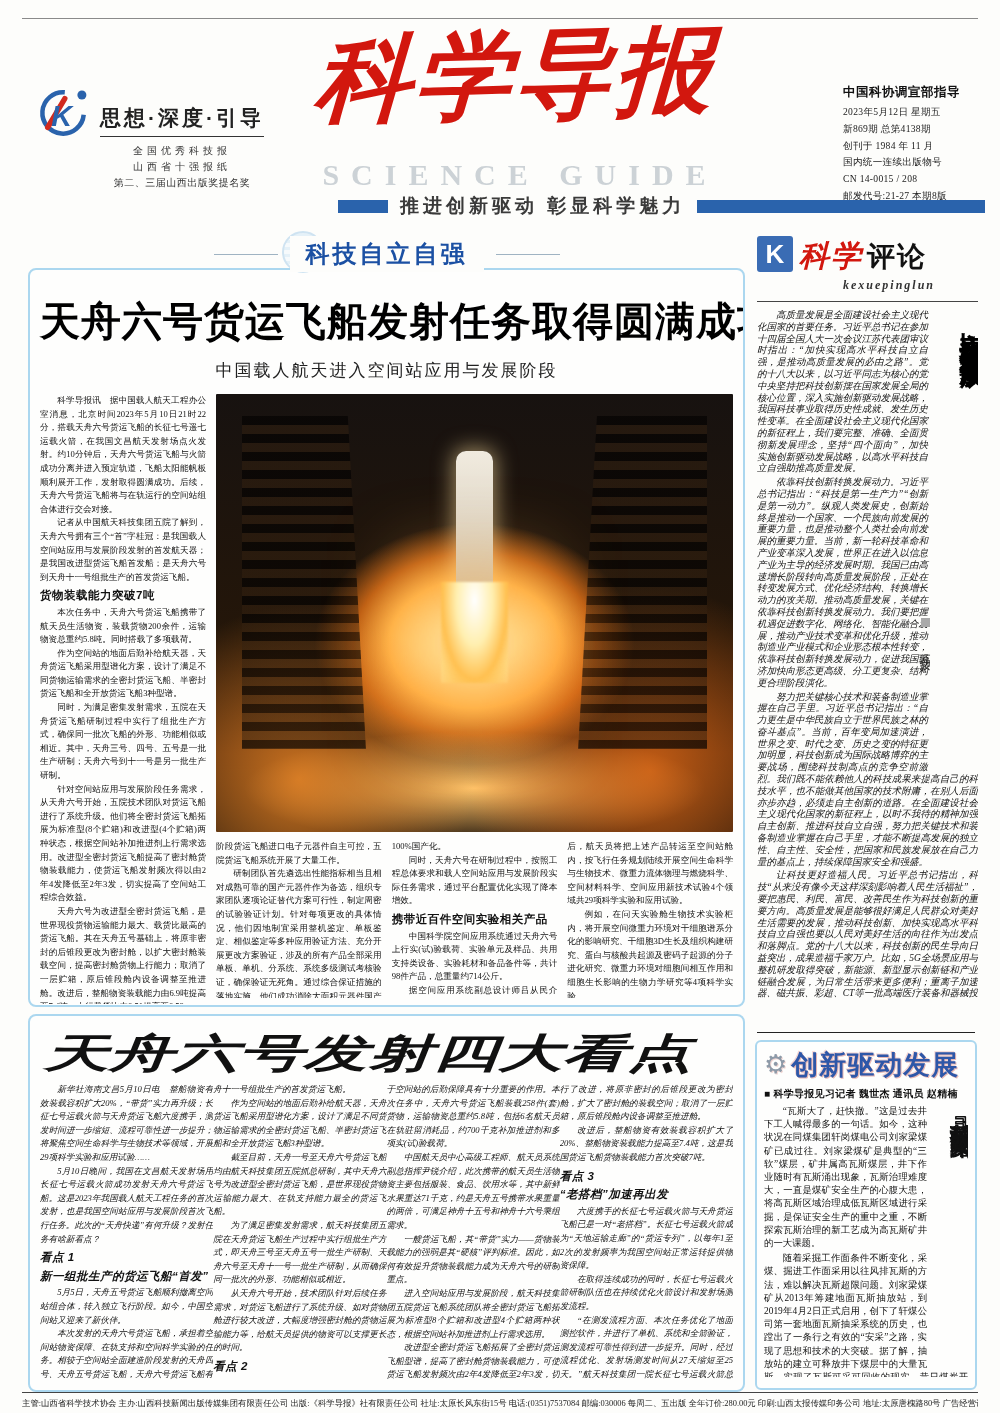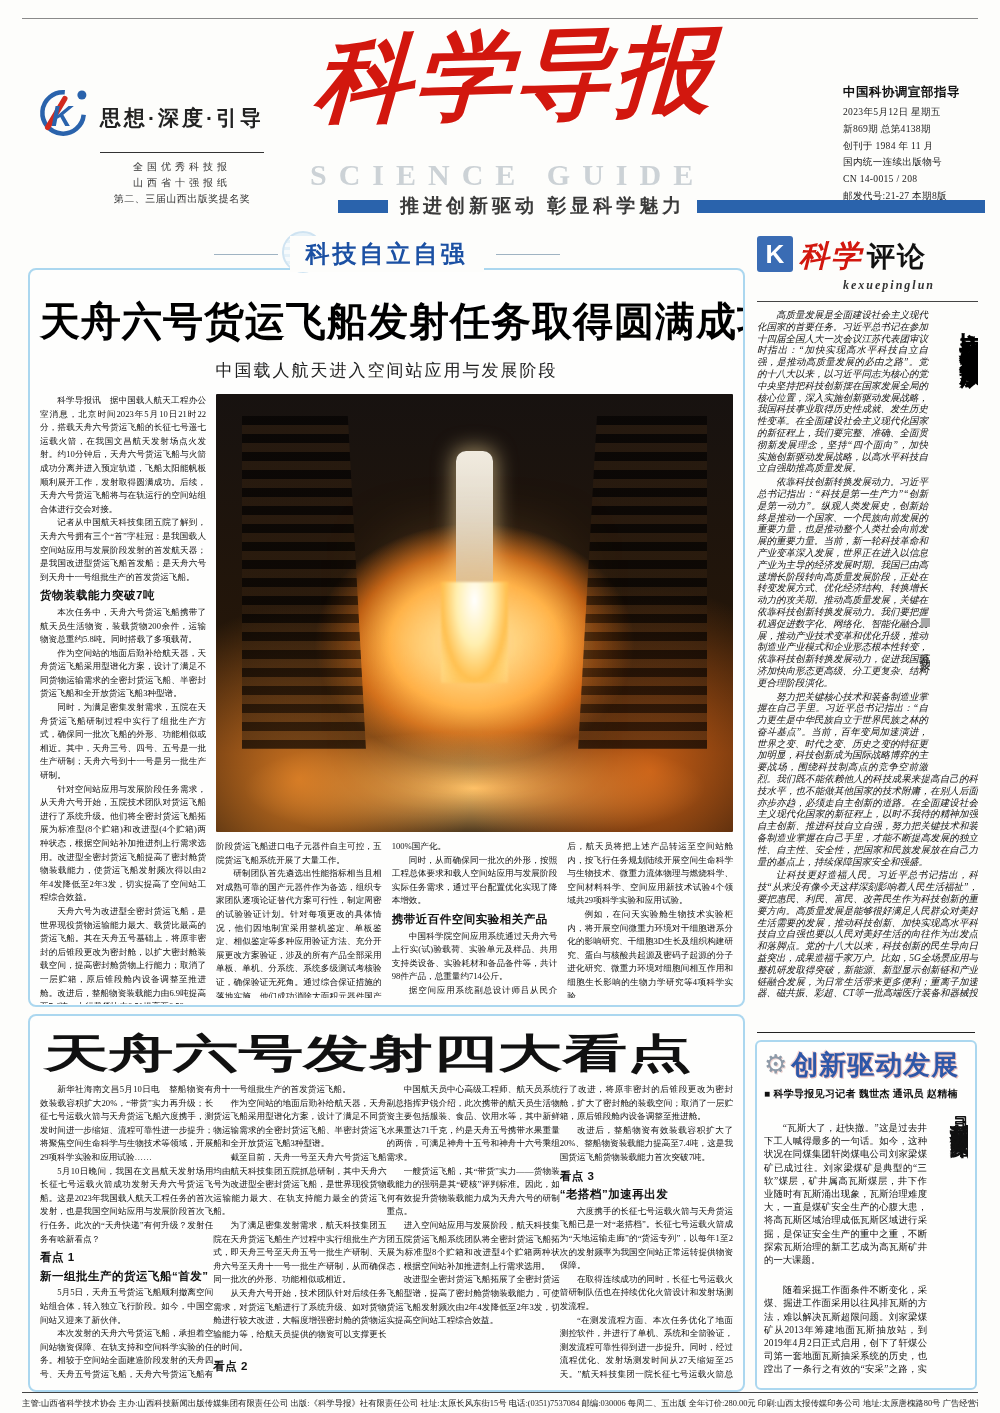--- a/index.html
+++ b/index.html
@@ -5,28 +5,28 @@
   * { margin:0; padding:0; box-sizing:border-box; }
   body { background:#e8e8e8; }
   .page { position:relative; width:1000px; height:1413px; margin:0 auto; background:#fdfdfb;
           font-family:"Liberation Serif","DejaVu Serif",serif; color:#111; overflow:hidden; }
   .hairline-top { position:absolute; left:22px; right:22px; top:18px; border-top:1px solid #8a8a8a; }
 
   
   .mast-left { position:absolute; left:36px; top:86px; width:320px; display:flex; gap:10px; }
   .mast-left-text { padding-top:18px; }
   .slogan { font-size:21px; font-weight:bold; letter-spacing:3px; color:#222;
-            border-bottom:1.5px solid #333; padding-bottom:20px; margin-bottom:6px;
+            border-bottom:1.5px solid #333; padding-bottom:4px; margin-bottom:6px;
             font-family:"Liberation Sans",sans-serif; }
   .honor { font-size:10px; text-align:center; letter-spacing:4px; color:#333; line-height:1.6; }
   .honor.last { letter-spacing:0.5px; }
   .mast-title { position:absolute; left:255px; top:16px; width:520px; text-align:center;
                 font-size:96px; font-weight:bold; color:#d2170e; line-height:1.25;
                 transform:skewX(-4deg) rotate(-1.5deg); letter-spacing:4px; font-style:italic; }
-  .mast-en { position:absolute; left:310px; top:158px; width:420px; text-align:left;
+  .mast-en { position:absolute; left:310px; top:158px; width:420px; text-align:center;
              font-size:30px; letter-spacing:12px; color:#ccd2d6; font-weight:bold; }
   .mast-right { position:absolute; left:843px; top:84px; width:136px; }
   .mast-right .guid { font-size:12.5px; font-weight:bold; margin-bottom:3px; letter-spacing:0.5px; }
   .mast-right .pl { font-size:9.6px; line-height:1.75; color:#222; letter-spacing:0.3px; }
   .mast-banner { position:absolute; left:338px; top:196px; width:647px; height:20px;
                  display:flex; align-items:center; gap:12px; }
   .mast-banner .bar { height:13px; background:#2a63ac; }
   .mast-banner .bar.l { width:50px; }
   .mast-banner .bar.r { flex:1; }
   .mast-banner .txt { font-size:19px; font-weight:bold; letter-spacing:4px; color:#3a3a3a;
@@ -94,40 +94,40 @@
   .vert { writing-mode:vertical-rl; text-orientation:upright; }
   .review-vert { float:right; width:42px; height:462px; margin-left:8px; font-size:27px;
                  font-weight:900; font-style:normal; letter-spacing:2px; color:#000;
                  font-family:"Liberation Sans",sans-serif; }
   .review-author { position:absolute; right:48px; top:308px; height:90px; font-size:11px;
                    font-style:normal; color:#222; letter-spacing:2px; }
   .review-author .sq { display:inline-block; width:9px; height:9px; background:#a9a9a9; margin-bottom:5px; }
 
   
   .four-box { position:absolute; left:28px; top:1014px; width:717px; height:378px;
-              border:2px solid #abd7ef; border-radius:8px; padding:8px 10px 4px; overflow:hidden; background:#fefefd; }
+              border:2px solid #abd7ef; border-radius:8px; padding:8px 10px 4px; overflow:hidden; background:#fefefd;font-style:italic; }
   .four-headline { font-size:40px; font-weight:900; white-space:nowrap; transform:scale(1.62,1);
                    transform-origin:left center; font-family:"Liberation Sans",sans-serif; margin:2px 0 2px 4px; }
   .four-body { display:flex; height:296px; overflow:hidden; }
   .four-body .col { flex:1; }
 
   
   .dark-rule { position:absolute; left:757px; top:1032px; width:218px; border-top:1.5px solid #222; }
   .innov-box { position:absolute; left:755px; top:1040px; width:222px; height:350px;
                border:2px solid #abd7ef; border-radius:6px; padding:5px 7px; overflow:hidden; background:#fefefd; }
   .innov-head { display:flex; align-items:center; gap:4px; justify-content:flex-start; }
   .gear { font-size:26px; color:#8d9aa8; line-height:1; text-shadow:1px 1px 0 #c0392b33; }
   .innov-title { font-size:27px; font-weight:900; color:#2e57a8; letter-spacing:1px;
                  font-family:"Liberation Sans",sans-serif;
                  text-shadow:1px 1px 0 #e8b8b4, -1px -1px 0 #f3d4d2; }
   .innov-byline { font-size:10px; font-weight:bold; margin:4px 0 4px;
                   font-family:"Liberation Sans",sans-serif; letter-spacing:0.3px; }
   .innov-body { position:relative; font-size:9.4px; line-height:13.2px; text-align:justify;
                 height:272px; overflow:hidden; }
-  .innov-body p { text-indent:2em; margin:17px 0 2px; }
+  .innov-body p { text-indent:2em; margin:0 0 2px; }
   .innov-vert { float:right; width:34px; height:262px; margin-left:7px; font-size:23px;
                 font-weight:900; letter-spacing:1px; font-family:"Liberation Sans",sans-serif; }
 
   
   .footer { position:absolute; left:22px; right:22px; top:1392px; border-top:1.2px solid #444;
             padding-top:5px; font-size:8.4px; color:#222; white-space:nowrap; overflow:hidden; }
 </style>
 </head>
 <body>
 
@@ -198,21 +198,21 @@
           <div class="rocket"></div>
           <div class="flame"></div>
         </div>
         <div class="below-photo">
           <div class="col">
               <p class="c">阶段货运飞船进口电子元器件自主可控，五院货运飞船系统开展了大量工作。</p>
               <p class="p">研制团队首先遴选出性能指标相当且相对成熟可靠的国产元器件作为备选，组织专家团队逐项论证替代方案可行性，制定周密的试验验证计划。针对每项更改的具体情况，他们因地制宜采用整机鉴定、单板鉴定、相似鉴定等多种应用验证方法、充分开展更改方案验证，涉及的所有产品全部采用单板、单机、分系统、系统多级测试考核验证，确保验证无死角。通过综合保证措施的落地实施，他们成功消除大面积元器件国产化带来的技术风险，实现了关键元器件</p>
             </div>
           <div class="col">
               <p class="c">100%国产化。</p>
-              <p class="p">同时，从而确保同一批次的外形，按照工程总体要求和载人空间站应用与发展阶段实际任务需求，通过平台配置优化实现了降本增效。</p>
+              <p class="p">同时，天舟六号在研制过程中，按照工程总体要求和载人空间站应用与发展阶段实际任务需求，通过平台配置优化实现了降本增效。</p>
               <h4 class="h">携带近百件空间实验相关产品</h4>
               <p class="p">中国科学院空间应用系统通过天舟六号上行实(试)验载荷、实验单元及样品、共用支持类设备、实验耗材和备品备件等，共计98件产品，总重量约714公斤。</p>
               <p class="p">据空间应用系统副总设计师吕从民介绍，天舟六号与空间站完成交会对接</p>
             </div>
           <div class="col">
               <p class="c">后，航天员将把上述产品转运至空间站舱内，按飞行任务规划陆续开展空间生命科学与生物技术、微重力流体物理与燃烧科学、空间材料科学、空间应用新技术试验4个领域共29项科学实验和应用试验。</p>
               <p class="p">例如，在问天实验舱生物技术实验柜内，将开展空间微重力环境对干细胞谱系分化的影响研究、干细胞3D生长及组织构建研究、蛋白与核酸共起源及密码子起源的分子进化研究、微重力环境对细胞间相互作用和细胞生长影响的生物力学研究等4项科学实验。</p>
             </div>
         </div>
       </div>
@@ -256,20 +256,21 @@
         </div>
       <div class="col">
           <p class="c">舟十一号组批生产的首发货运飞船。</p>
           <p class="p">作为空间站的地面后勤补给航天器，天舟货运飞船采用型谱化方案，设计了满足不同货物运输需求的全密封货运飞船、半密封货运飞船和全开放货运飞船3种型谱。</p>
           <p class="p">截至目前，天舟一号至天舟六号货运飞船均由航天科技集团五院抓总研制，其中天舟六号为改进型全密封货运飞船，是世界现役货物运输能力最大、在轨支持能力最全的货运飞船。</p>
           <p class="p">为了满足密集发射需求，航天科技集团五院在天舟货运飞船生产过程中实行组批生产方式，即天舟三号至天舟五号一批生产研制、天舟六号至天舟十一号一批生产研制，从而确保同一批次的外形、功能相似或相近。</p>
           <p class="p">从天舟六号开始，技术团队针对后续任务需求，对货运飞船进行了系统升级、如对货物舱进行较大改进，大幅度增强密封舱的货物运输能力等，给航天员提供的物资可以支撑更长的时间。</p>
           <h4 class="h">看点 2</h4>
         </div>
       <div class="col">
+          <p class="c">于空间站的后勤保障具有十分重要的作用。本次任务中，天舟六号货运飞船装载258件(套)货物，运输物资总重约5.8吨，包括6名航天员在轨驻留消耗品，约700千克补加推进剂和多项实(试)验载荷。</p>
           <p class="p">中国航天员中心高级工程师、航天员系统副总指挥尹锐介绍，此次携带的航天员生活物资主要包括服装、食品、饮用水等，其中新鲜水果重达71千克，约是天舟五号携带水果重量的两倍，可满足神舟十五号和神舟十六号乘组需求。</p>
           <p class="p">一艘货运飞船，其“带货”实力——货物装载能力的强弱是其“硬核”评判标准。因此，如何有效提升货物装载能力成为天舟六号的研制重点。</p>
           <p class="p">进入空间站应用与发展阶段，航天科技集团五院货运飞船系统团队将全密封货运飞船拓展为标准型8个贮箱和改进型4个贮箱两种状态，根据空间站补加推进剂上行需求选用。</p>
           <p class="p">改进型全密封货运飞船拓展了全密封货运飞船型谱，提高了密封舱货物装载能力，可使货运飞船发射频次由2年4发降低至2年3发，切实提高空间站工程综合效益。</p>
         </div>
       <div class="col">
           <p class="c">行了改进，将原非密封的后锥段更改为密封舱，扩大了密封舱的装载空间；取消了一层贮箱，原后锥段舱内设备调整至推进舱。</p>
           <p class="p">改进后，整船物资有效装载容积扩大了20%、整船物资装载能力提高至7.4吨，这是我国货运飞船货物装载能力首次突破7吨。</p>
           <h4 class="h">看点 3</h4>
           <h4 class="h">“老搭档”加速再出发</h4>

